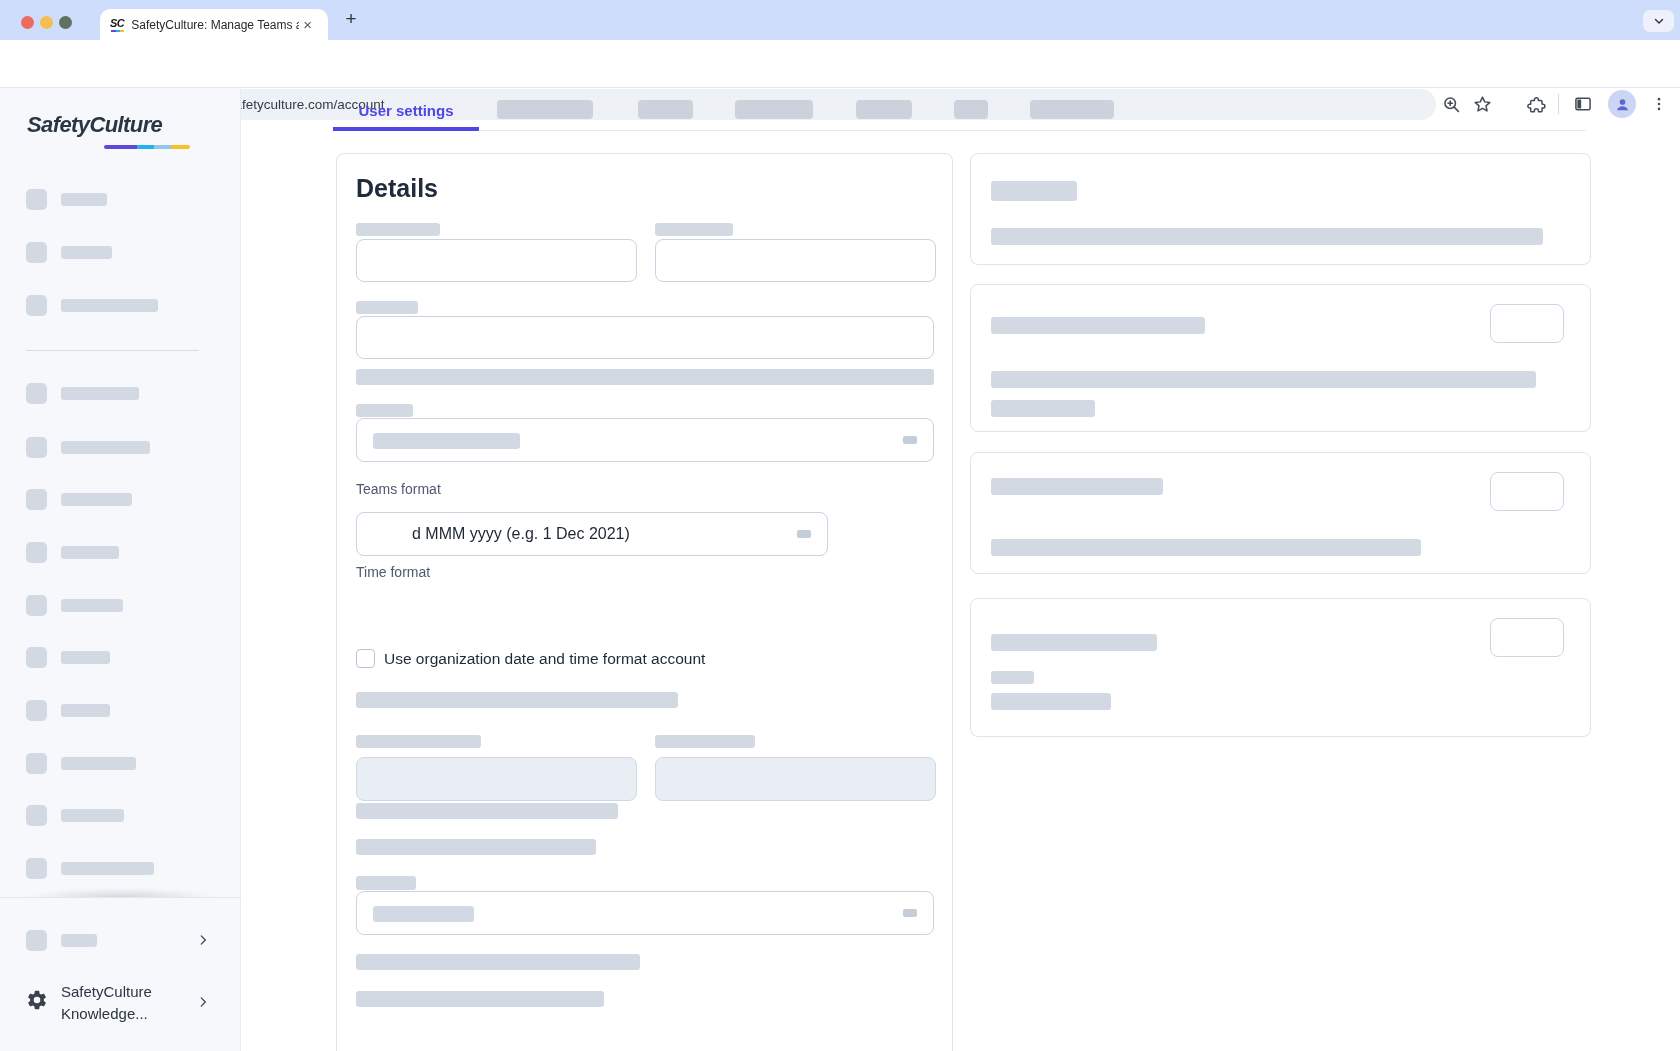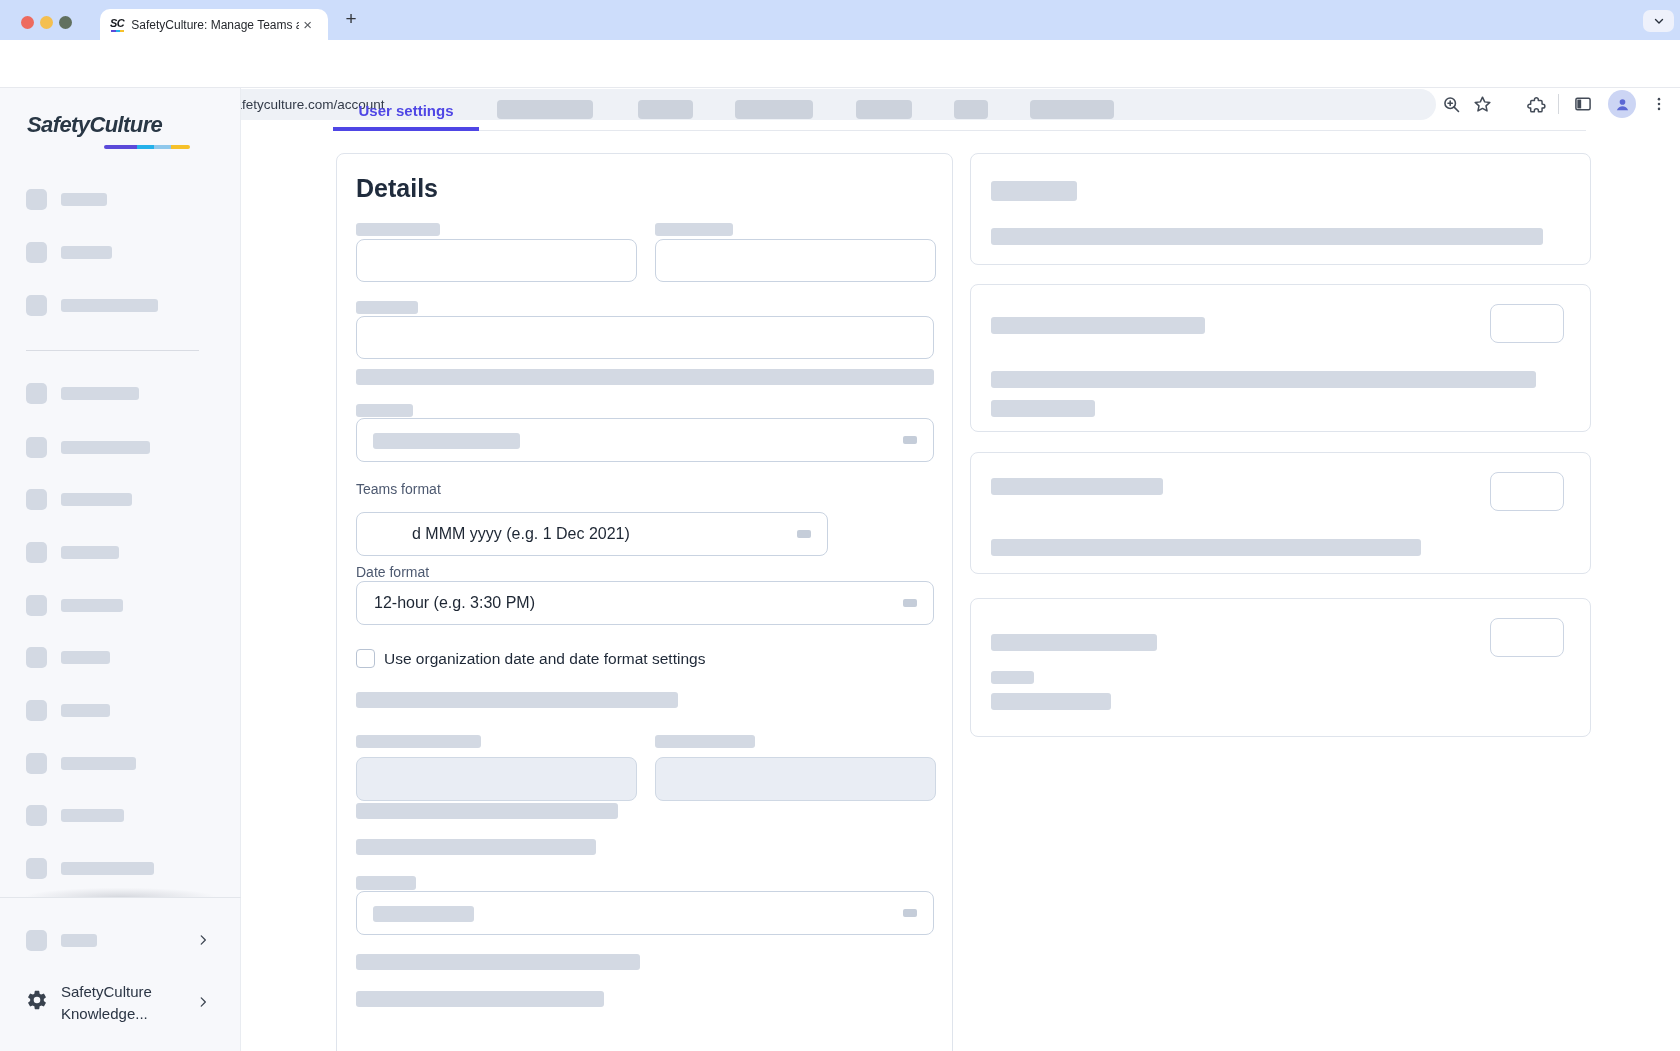--- a/index.html
+++ b/index.html
@@ -277,28 +277,24 @@
     <span class="sk" style="left:16px;top:14px;width:147px;height:16px;"></span>
     <span class="dash"></span>
   </div>
 
   <div class="field-label" style="top:327px;">Teams format</div>
   <div class="select" style="left:19px;top:358px;width:472px;padding-left:38px;">
     <div class="select-text">d MMM yyyy (e.g. 1 Dec 2021)</div>
     <span class="dash"></span>
   </div>
 
-  <div class="field-label" style="top:410px;">Date format</div>
-  <div class="select" style="left:19px;top:427px;width:578px;">
-    <div class="select-text">12-hour (e.g. 3:30 PM)</div>
-    <span class="dash"></span>
-  </div>
+  <div class="field-label" style="top:410px;">Time format</div>
 
   <div class="cbx"></div>
-  <div class="cbx-label">Use organization date and date format settings</div>
+  <div class="cbx-label">Use organization date and time format account</div>
 
   <span class="sk" style="left:19px;top:538px;width:322px;height:16px;"></span>
 
   <span class="sk" style="left:19px;top:581px;width:125px;height:13px;"></span>
   <span class="sk" style="left:318px;top:581px;width:100px;height:13px;"></span>
   <div class="input dis" style="left:19px;top:603px;width:281px;"></div>
   <div class="input dis" style="left:318px;top:603px;width:281px;"></div>
 
   <span class="sk" style="left:19px;top:649px;width:262px;height:16px;"></span>
   <span class="sk" style="left:19px;top:685px;width:240px;height:16px;"></span>

